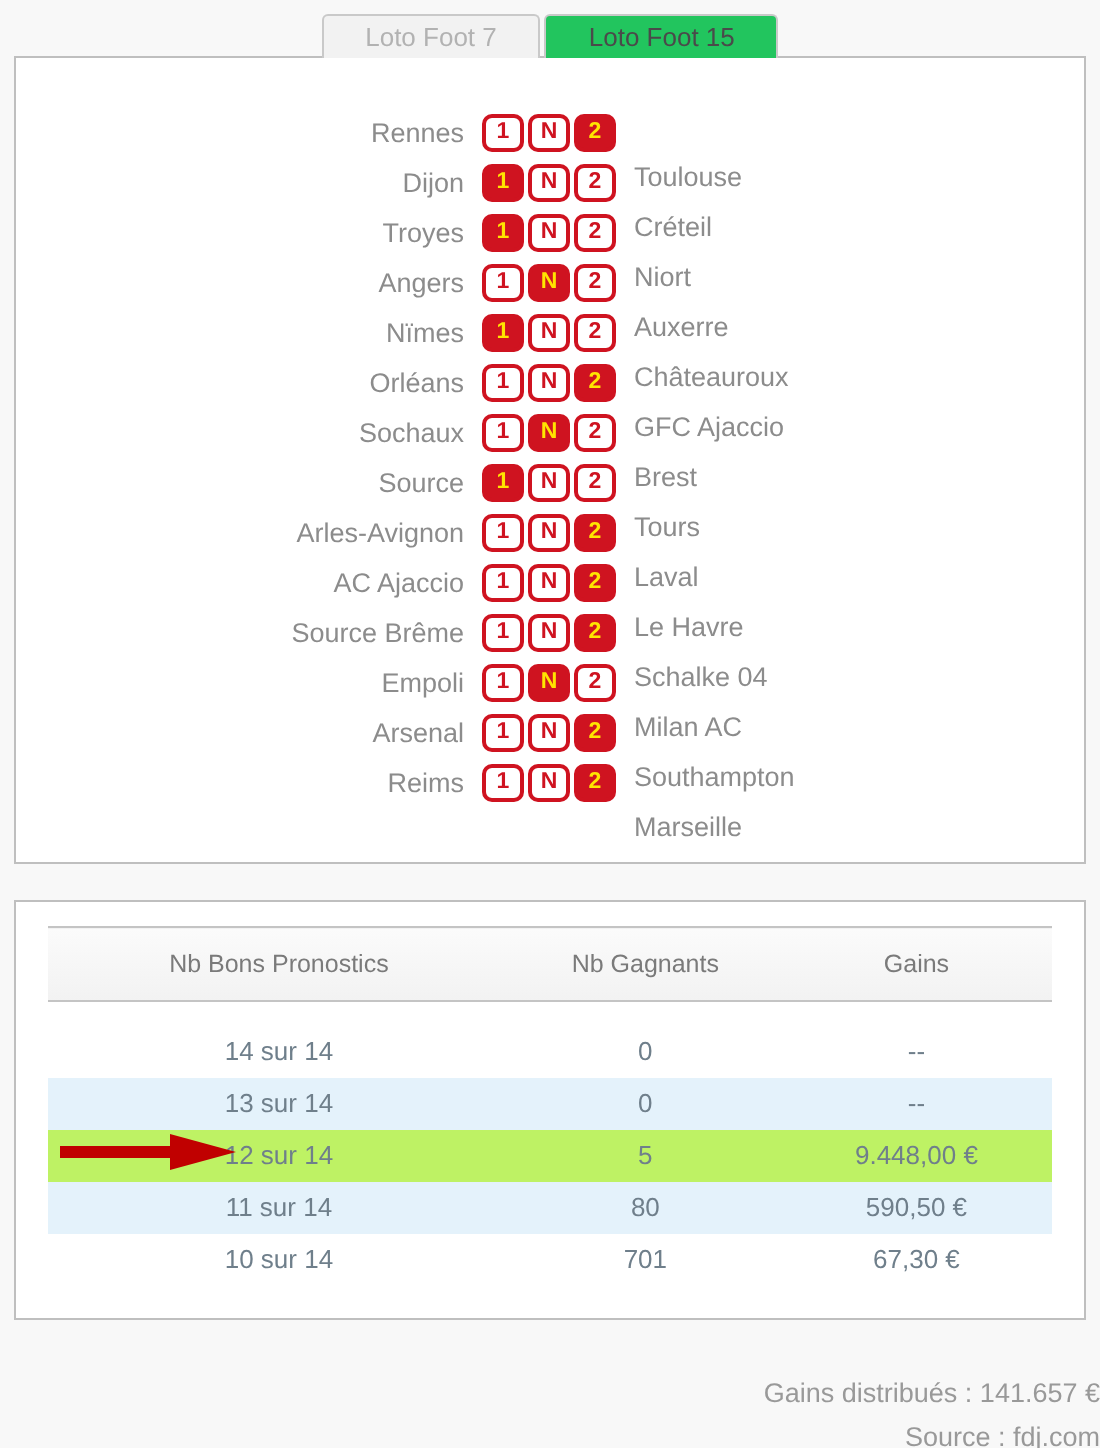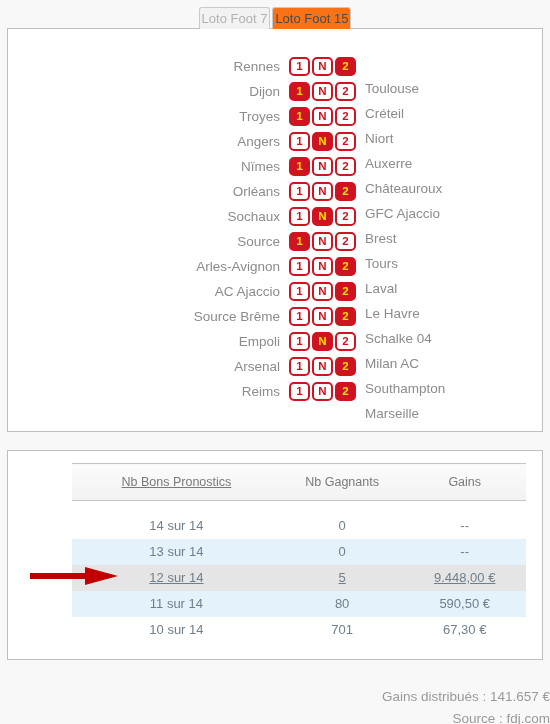--- a/index.html
+++ b/index.html
@@ -26,48 +26,47 @@
     display: flex;
     justify-content: center;
     align-items: flex-end;
     gap: 2px;
     z-index: 5;
   }
   .tab {
     font-size: 13px;
     line-height: 22px;
     height: 22px;
-    padding: 0 2px;
+    padding: 0 21px;
     border: 1px solid #c9c9c9;
     border-bottom: none;
     border-radius: 3px 3px 0 0;
     box-sizing: border-box;
     white-space: nowrap;
   }
   .tab.inactive {
     background: #f2f2f2;
     color: #b2b2b2;
   }
   .tab.active {
-    background: #f97316;
+    background: #22c55e;
     color: #4a4a4a;
     position: relative;
     z-index: 6;
     margin-top: 43px;
   }
 
   
   .panel {
     position: absolute;
     left: 7px;
     width: 536px;
     background: #ffffff;
     border: 1px solid #bfbfbf;
     box-sizing: border-box;
-    padding-left: 48px;
   }
   .panel-matches {
     top: 28px;
     height: 404px;
   }
   .panel-results {
     top: 450px;
     height: 210px;
   }
 
@@ -134,34 +133,34 @@
   table.results thead th {
     font-weight: normal;
     color: #7a7a7a;
     font-size: 12.5px;
     padding: 11px 0;
     background: linear-gradient(to bottom, #fbfbfb 0%, #f2f2f2 100%);
     border-top: 1px solid #c4c4c4;
     border-bottom: 1px solid #c4c4c4;
     text-align: center;
   }
-  table.results thead th.c1 { width: 46%; text-decoration: underline; }
+  table.results thead th.c1 { width: 46%; }
   table.results thead th.c2 { width: 27%; }
   table.results thead th.c3 { width: 27%; text-align: center; }
   table.results tbody tr { height: 26px; margin-top: 24px; }
   table.results tbody tr.spacer { height: 12px; }
   table.results tbody tr.spacer td { padding: 0; }
   table.results tbody td {
     text-align: center;
     color: #6f7f8b;
     padding: 0;
     font-size: 13px;
   }
   tr.stripe td { background: #e4f2fb; }
-  tr.highlight td { background: #e5e5e5; text-decoration: underline; }
+  tr.highlight td { background: #bef264; }
 
   
   .arrow-wrap {
     position: absolute;
     left: 30px;
     top: 566px;
     width: 95px;
     height: 20px;
     pointer-events: none;
   }

